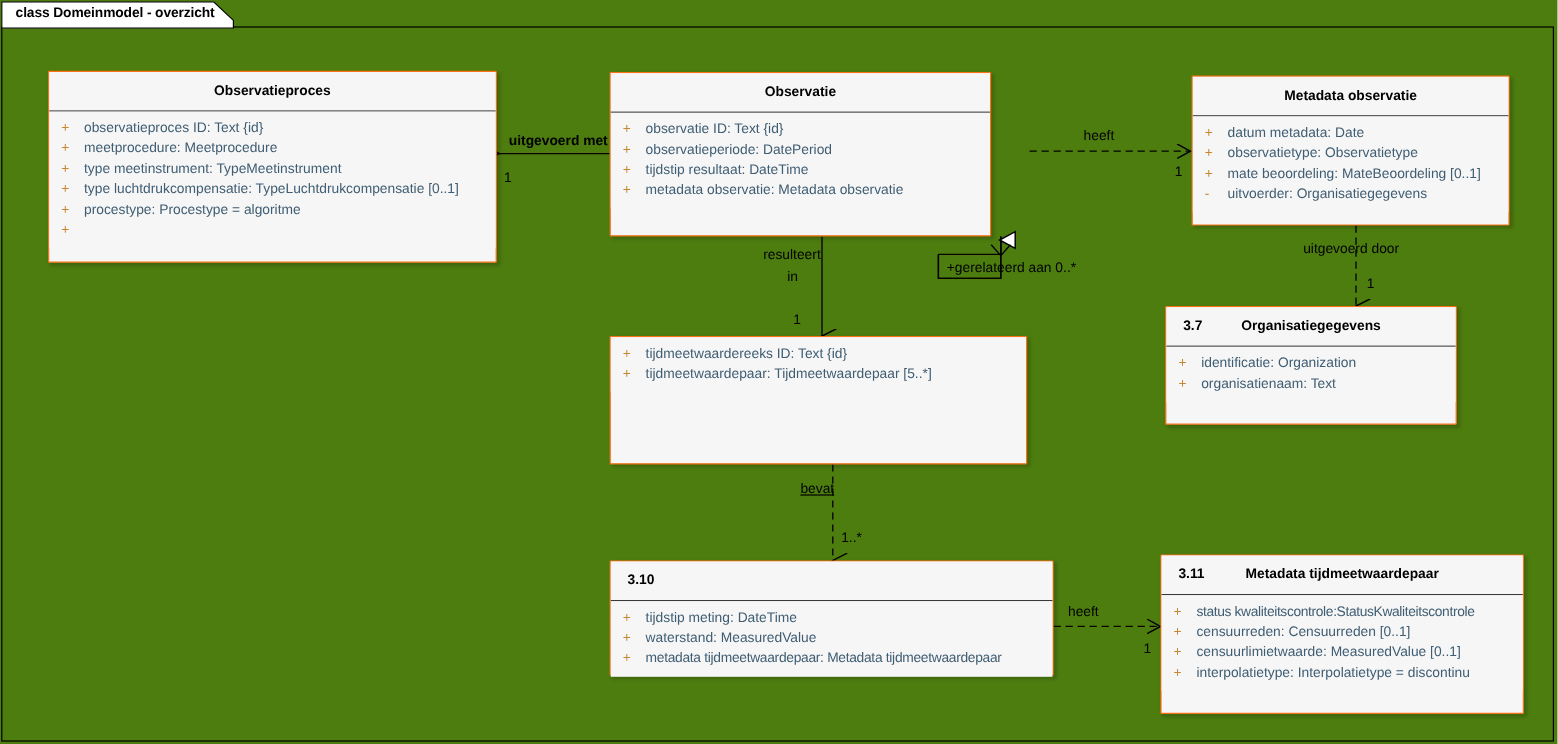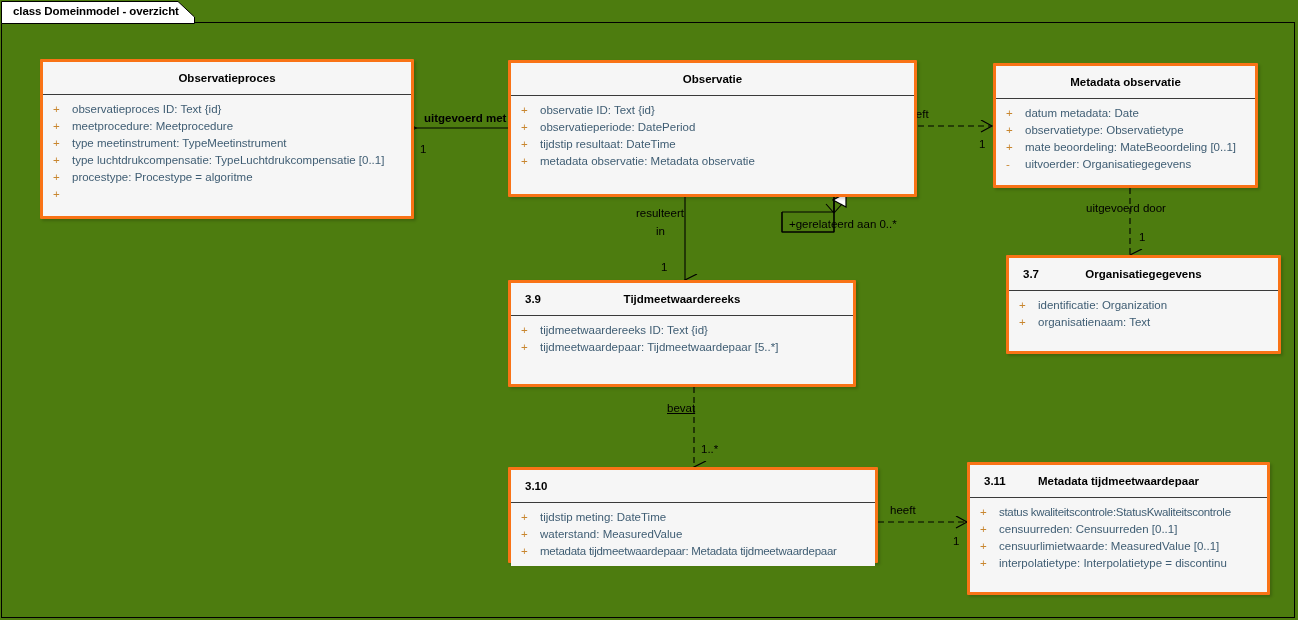--- a/index.html
+++ b/index.html
@@ -45,21 +45,21 @@
     font-weight: bold;
     color: #000000;
     white-space: nowrap;
     letter-spacing: -0.1px;
   }
 
   
   .uml-class {
     position: absolute;
     background: #f6f6f6;
-    border: 3px solid #f97316;
+    border: 1px solid #f97316;
     box-sizing: border-box;
     box-shadow: 2px 2px 3px rgba(0,0,0,0.18);
     border-radius: 1px;
   }
   .uml-header {
     position: relative;
     height: 33px;
     border-bottom: 1px solid #3a3a3a;
     background: #f6f6f6;
     box-sizing: border-box;
@@ -238,21 +238,21 @@
       <div class="uml-attr">
         <span class="uml-vis">+</span>
         <span class="uml-attr-text">procestype: Procestype = algoritme</span>
       </div>
       <div class="uml-attr">
         <span class="uml-vis">+</span>
       </div>
     </div>
   </div>
 
-  <div class="uml-class" style="left:508px; top:60px; width:409px; height:137px;">
+  <div class="uml-class" style="left:508px; top:60px; width:318px; height:137px;">
     <div class="uml-header">
       <div class="uml-num"></div>
       <div class="uml-title">Observatie</div>
     </div>
     <div class="uml-body">
       <div class="uml-attr">
         <span class="uml-vis">+</span>
         <span class="uml-attr-text">observatie ID: Text {id}</span>
       </div>
       <div class="uml-attr">
@@ -288,42 +288,38 @@
         <span class="uml-vis">+</span>
         <span class="uml-attr-text">mate beoordeling: MateBeoordeling [0..1]</span>
       </div>
       <div class="uml-attr">
         <span class="uml-vis">-</span>
         <span class="uml-attr-text">uitvoerder: Organisatiegegevens</span>
       </div>
     </div>
   </div>
 
-  <div class="uml-class" style="left:1006px; top:255px; width:275px; height:99px;">
+  <div class="uml-class" style="left:971px; top:255px; width:243px; height:99px;">
     <div class="uml-header">
       <div class="uml-num">3.7</div>
       <div class="uml-title">Organisatiegegevens</div>
     </div>
     <div class="uml-body">
       <div class="uml-attr">
         <span class="uml-vis">+</span>
         <span class="uml-attr-text">identificatie: Organization</span>
       </div>
       <div class="uml-attr">
         <span class="uml-vis">+</span>
         <span class="uml-attr-text">organisatienaam: Text</span>
       </div>
     </div>
   </div>
 
   <div class="uml-class" style="left:508px; top:280px; width:348px; height:107px;">
-    <div class="uml-header">
-      <div class="uml-num">3.9</div>
-      <div class="uml-title">Tijdmeetwaardereeks</div>
-    </div>
     <div class="uml-body">
       <div class="uml-attr">
         <span class="uml-vis">+</span>
         <span class="uml-attr-text">tijdmeetwaardereeks ID: Text {id}</span>
       </div>
       <div class="uml-attr">
         <span class="uml-vis">+</span>
         <span class="uml-attr-text">tijdmeetwaardepaar: Tijdmeetwaardepaar [5..*]</span>
       </div>
     </div>

